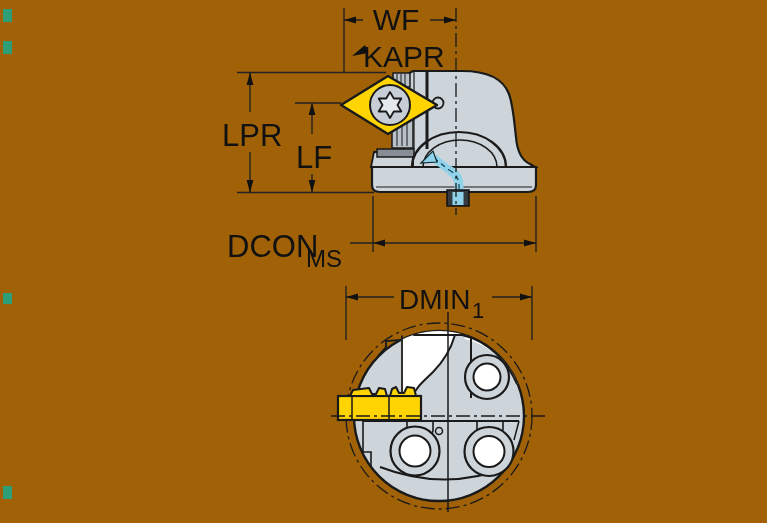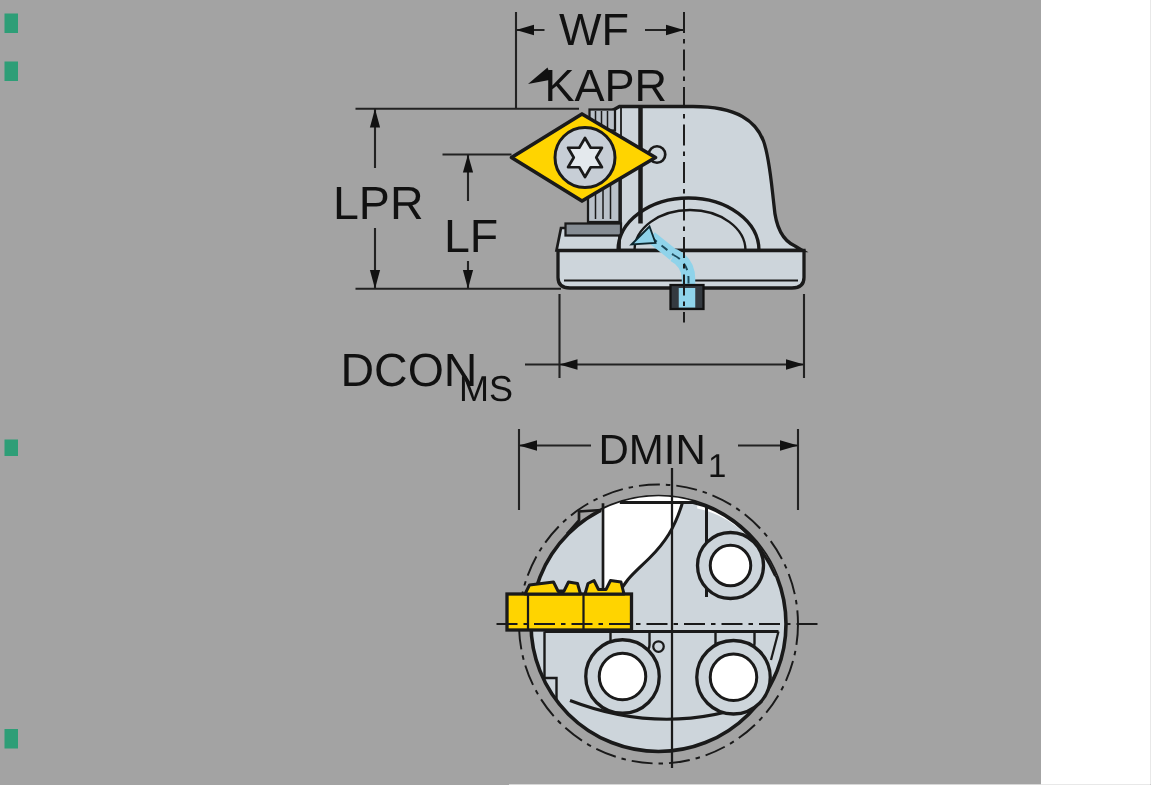--- a/index.html
+++ b/index.html
@@ -1,16 +1,16 @@
 <!DOCTYPE html>
 <html><head>
 <meta charset="utf-8">
 <style>
   html,body{margin:0;padding:0;background:#ffffff;}
-  .canvas{position:relative;width:694px;height:523px;background:#a3a3a3;overflow:hidden;
+  .canvas{position:relative;width:767px;height:523px;background:#a16207;overflow:hidden;
           font-family:"Liberation Sans", sans-serif;}
   svg{display:block;}
   
   .ln   {stroke:#1a1a1a;fill:none;}
   .body {fill:#cdd5db;stroke:#1a1a1a;}
   .shade{fill:#b9c1c9;stroke:#1a1a1a;}
   .white{fill:#ffffff;stroke:none;}
   .dim  {stroke:#222222;stroke-width:1.4;fill:none;}
   .ah   {fill:#111111;stroke:none;}
   .lbl  {fill:#111111;font-family:"Liberation Sans", sans-serif;}

